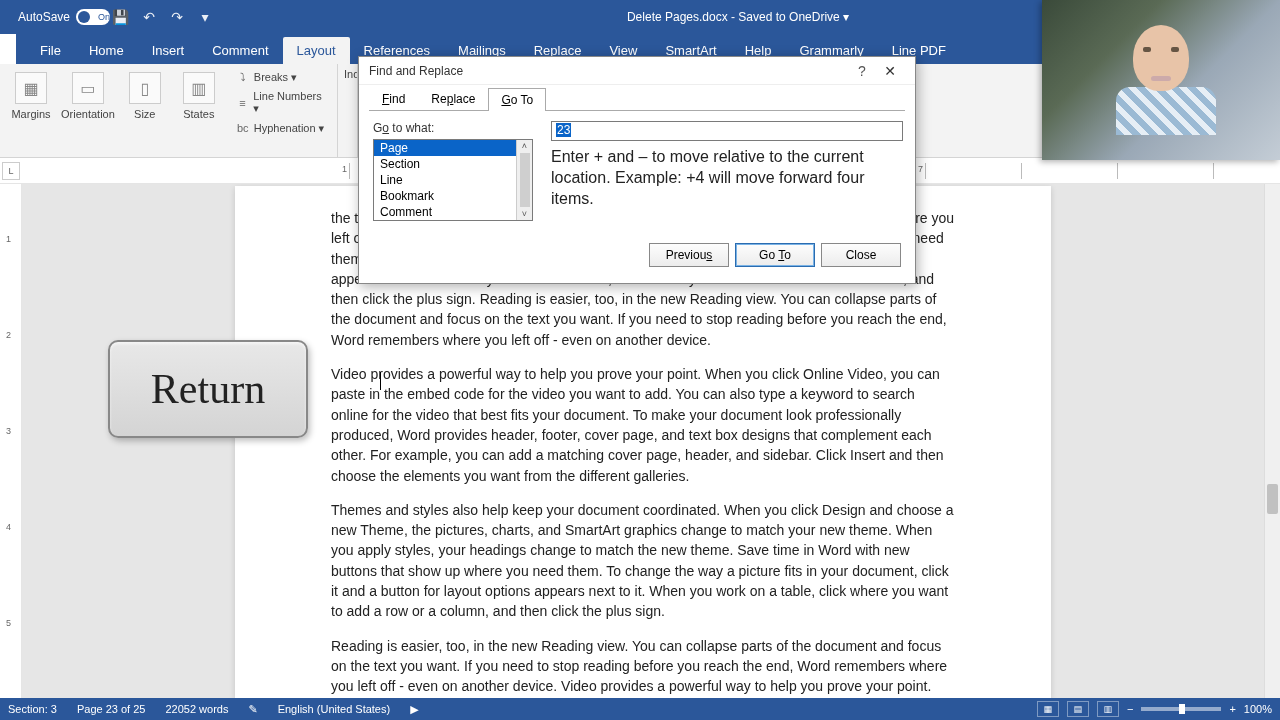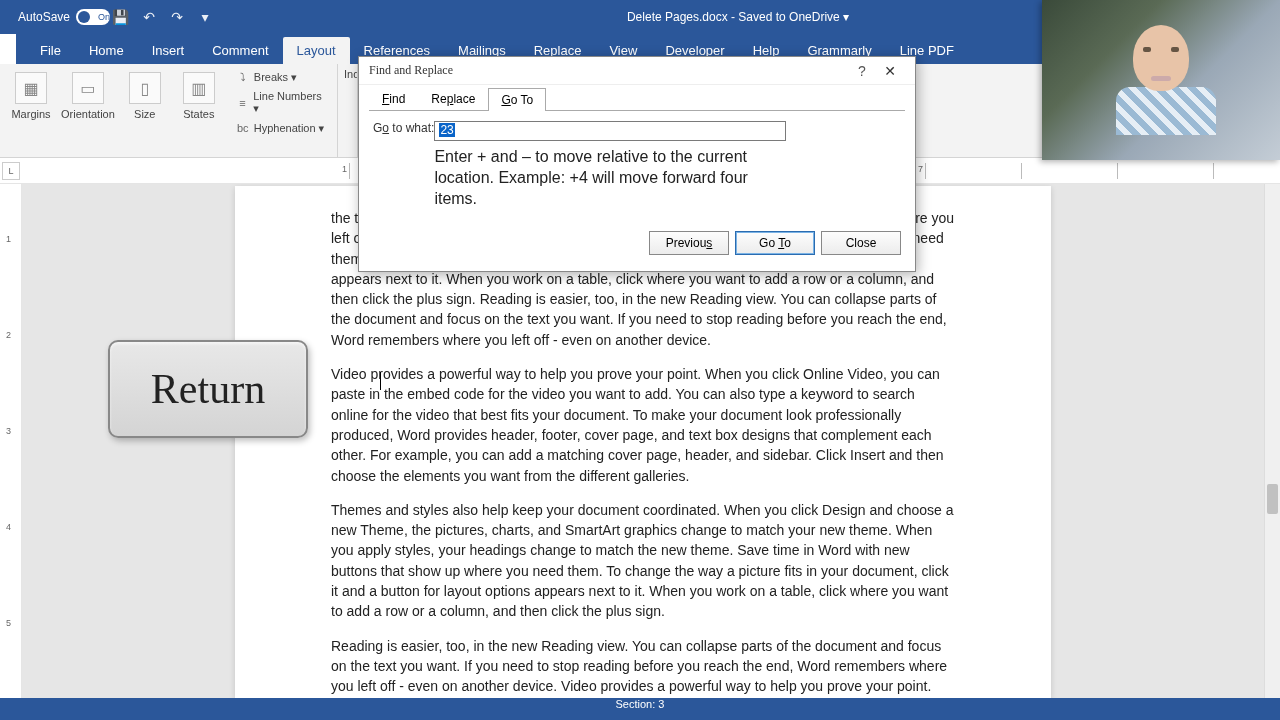--- a/index.html
+++ b/index.html
@@ -45,37 +45,37 @@
 .vruler-num { position: absolute; left: 6px; }
 .page-wrap { flex: 1; display: flex; justify-content: center; overflow: hidden; }
 .page { width: 816px; background: #fff; box-shadow: 0 2px 6px rgba(0,0,0,0.15); margin-top: 2px; padding: 22px 96px; font-size: 14px; line-height: 1.45; color: #222; }
 .page p { margin-bottom: 14px; }
 .cursor { display: inline-block; width: 1px; height: 18px; background: #000; vertical-align: text-bottom; margin-left: 2px; animation: blink 1s infinite; }
 @keyframes blink { 50% { opacity: 0; } }
 .scroll-v { width: 16px; background: #f0f0f0; border-left: 1px solid #ddd; position: relative; }
 .scroll-thumb { position: absolute; left: 2px; right: 2px; top: 300px; height: 30px; background: #c1c1c1; border-radius: 2px; }
 
 
-.status-bar { position: absolute; bottom: 0; left: 0; right: 0; height: 22px; background: #2b579a; color: #fff; display: flex; align-items: center; font-size: 11px; padding: 0 8px; gap: 20px; flex-direction: column; }
+.status-bar { position: absolute; bottom: 0; left: 0; right: 0; height: 22px; background: #2b579a; color: #fff; display: flex; align-items: center; font-size: 11px; padding: 8px 8px; gap: 20px; }
 .status-right { margin-left: auto; display: flex; align-items: center; gap: 8px; }
 .view-btn { width: 22px; height: 16px; display: flex; align-items: center; justify-content: center; border: 1px solid rgba(255,255,255,0.4); font-size: 9px; }
 .zoom-slider { width: 80px; height: 4px; background: rgba(255,255,255,0.5); position: relative; }
 .zoom-slider::after { content: ""; position: absolute; left: 38px; top: -3px; width: 6px; height: 10px; background: #fff; }
 
 
 .dialog { position: absolute; left: 358px; top: 56px; width: 558px; background: #fff; border: 1px solid #888; box-shadow: 2px 3px 12px rgba(0,0,0,0.3); z-index: 100; font-size: 12px; }
 .dlg-title { height: 28px; display: flex; align-items: center; padding: 0 10px; border-bottom: 1px solid #eee; }
-.dlg-title-txt { flex: 1; font-size: 12px; color: #333; font-family: Liberation Serif, serif; }
+.dlg-title-txt { flex: 1; font-size: 12px; color: #333; }
 .dlg-help { width: 26px; text-align: center; font-size: 14px; color: #555; cursor: pointer; }
 .dlg-close { width: 30px; text-align: center; font-size: 14px; color: #333; cursor: pointer; }
 .dlg-tabs { display: flex; padding: 2px 10px 0 10px; }
 .dlg-tab { padding: 4px 12px; border: 1px solid transparent; border-bottom: none; cursor: pointer; font-size: 12px; }
 .dlg-tab.active { border-color: #aaa; background: #fff; position: relative; top: 1px; }
 .dlg-body { border-top: 1px solid #aaa; margin: 0 10px 10px 10px; padding: 10px 4px 6px 4px; }
-.dlg-row { display: flex; }
+.dlg-row { display: flex; gap: 18px; }
 .dlg-col { display: flex; flex-direction: column; }
 .dlg-label { margin-bottom: 4px; color: #333; }
 .listbox { width: 160px; height: 82px; border: 1px solid #7a7a7a; background: #fff; overflow: hidden; position: relative; }
 .listbox-items { }
 .lb-item { padding: 1px 6px; cursor: pointer; }
 .lb-item.selected { background: #0a64c8; color: #fff; }
 .lb-scroll { position: absolute; right: 0; top: 0; bottom: 0; width: 16px; background: #efefef; border-left: 1px solid #ccc; display: flex; flex-direction: column; justify-content: space-between; align-items: center; font-size: 9px; color: #555; }
 .lb-scroll span { padding: 1px 0; }
 .lb-thumb { flex: 1; width: 10px; background: #cfcfcf; margin: 1px 0; }
 .num-input { width: 352px; height: 20px; border: 1px solid #7a7a7a; padding: 1px 4px; font-size: 12px; }
@@ -119,21 +119,21 @@
 <div class="ribbon-tabs">
   <div class="tab">File</div>
   <div class="tab">Home</div>
   <div class="tab">Insert</div>
   <div class="tab">Comment</div>
   <div class="tab active">Layout</div>
   <div class="tab">References</div>
   <div class="tab">Mailings</div>
   <div class="tab">Replace</div>
   <div class="tab">View</div>
-  <div class="tab">Developer</div>
+  <div class="tab">SmartArt</div>
   <div class="tab">Help</div>
   <div class="tab">Grammarly</div>
   <div class="tab">Line PDF</div>
   <div class="tell-me">
     <span class="search-ic">🔍</span>
     <span>Tell me what you want to</span>
   </div>
 </div>
 
 <div class="ribbon">
@@ -238,20 +238,35 @@
   </div>
   <div class="dlg-tabs">
     <div class="dlg-tab"><span style="text-decoration:underline;">F</span>ind</div>
     <div class="dlg-tab">Re<span style="text-decoration:underline;">p</span>lace</div>
     <div class="dlg-tab active"><span style="text-decoration:underline;">G</span>o To</div>
   </div>
   <div class="dlg-body">
     <div class="dlg-row">
       <div class="dlg-col">
         <span class="dlg-label">G<span style="text-decoration:underline;">o</span> to what:</span>
+        <div class="listbox">
+          <div class="listbox-items">
+            <div class="lb-item selected">Page</div>
+            <div class="lb-item">Section</div>
+            <div class="lb-item">Line</div>
+            <div class="lb-item">Bookmark</div>
+            <div class="lb-item">Comment</div>
+            <div class="lb-item">Footnote</div>
+          </div>
+          <div class="lb-scroll">
+            <span>˄</span>
+            <div class="lb-thumb"></div>
+            <span>˅</span>
+          </div>
+        </div>
       </div>
       <div class="dlg-col">
         <div class="num-input"><span class="selected-text">23</span></div>
         <div class="hint">Enter + and – to move relative to the current location. Example: +4 will move forward four items.</div>
       </div>
     </div>
     <div class="dlg-buttons">
       <button class="dlg-btn">Previou<span style="text-decoration:underline;">s</span></button>
       <button class="dlg-btn default">Go <span style="text-decoration:underline;">T</span>o</button>
       <button class="dlg-btn">Close</button>

